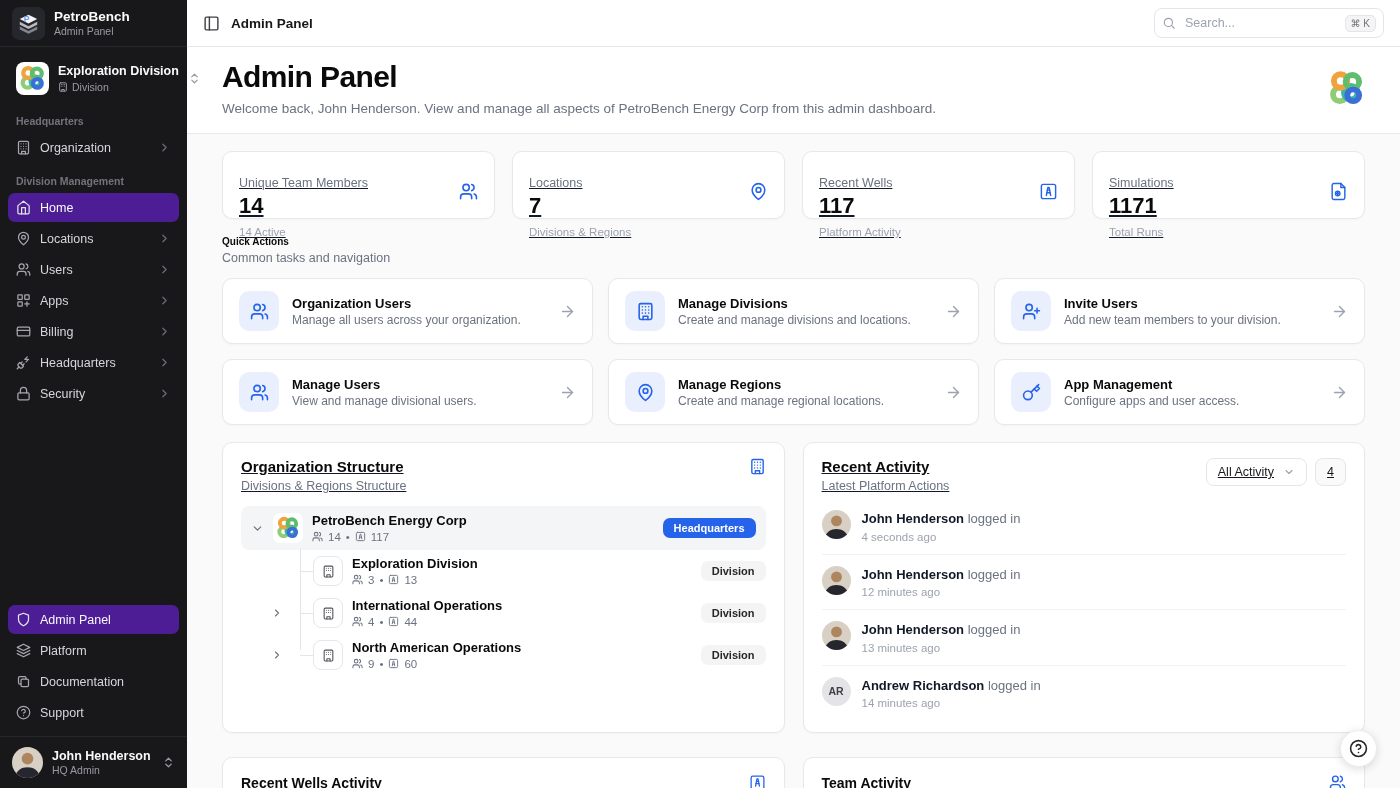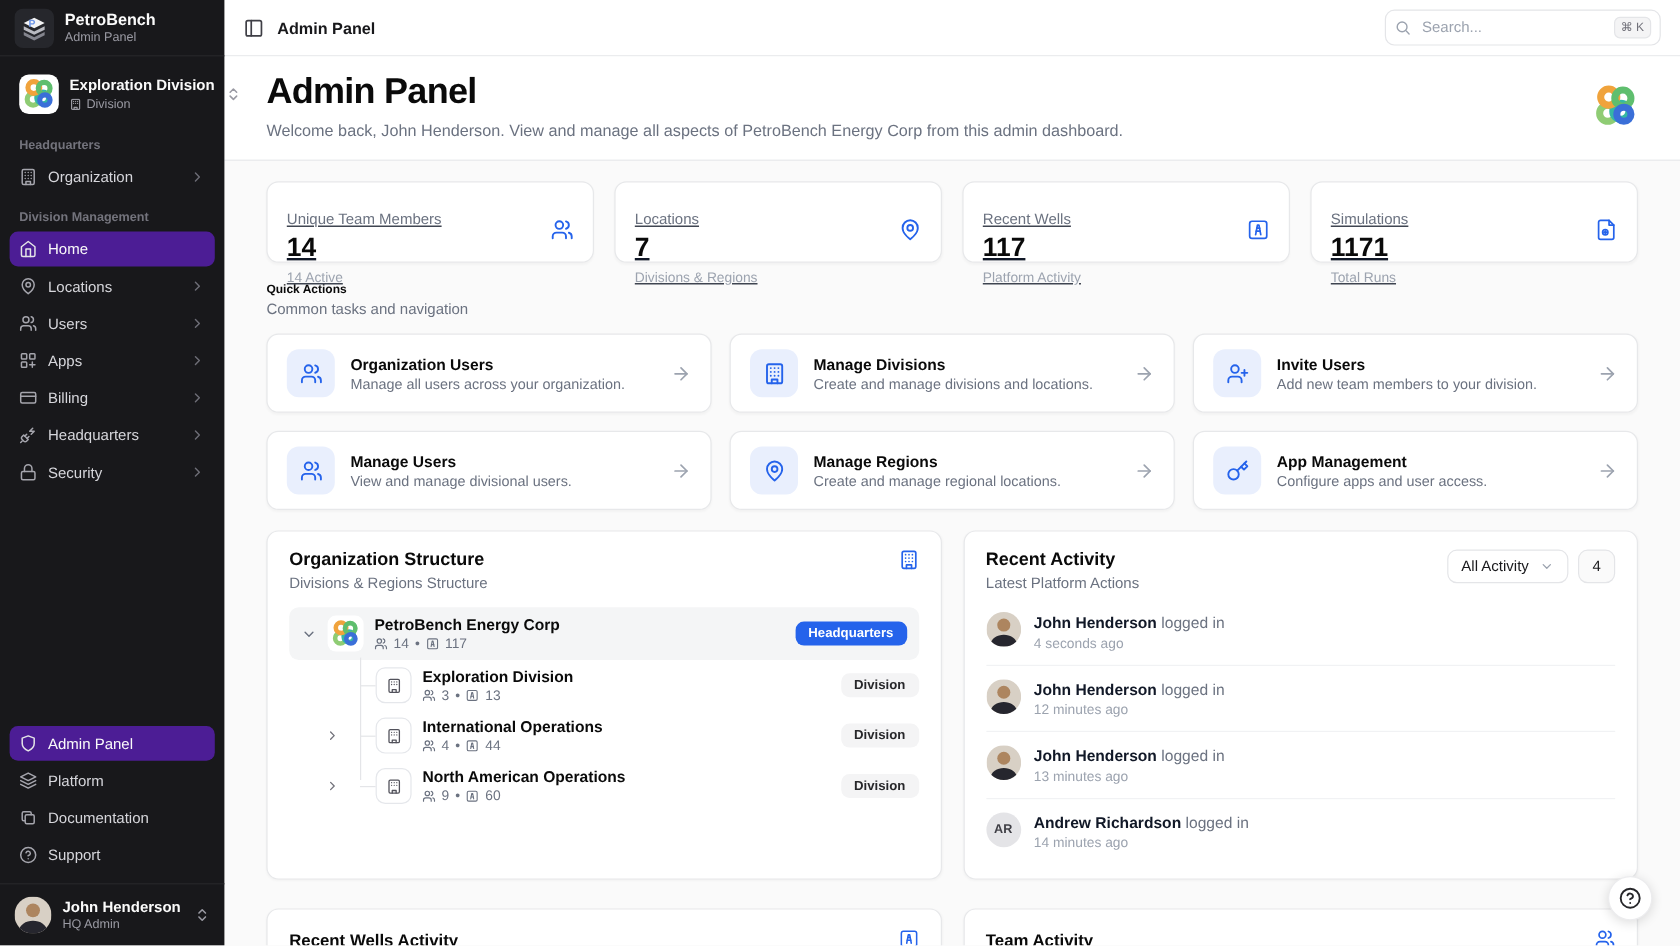--- a/index.html
+++ b/index.html
@@ -73,21 +73,21 @@
   .qa-grid { display:grid; grid-template-columns:repeat(3,1fr); gap:15px; }
   .qa-card { background:#fff; border:1px solid #e7e8ea; border-radius:10px; padding:11px 16px; height:66px; display:flex; align-items:center; gap:13px; cursor:pointer; box-shadow:0 1px 2px rgba(0,0,0,.03); }
   .qa-chip { width:40px; height:40px; border-radius:10px; background:#e9effd; color:#2563eb; display:flex; align-items:center; justify-content:center; flex:none; }
   .qa-text { flex:1; min-width:0; }
   .qa-card-title { font-size:13px; font-weight:700; color:#0a0a0a; }
   .qa-card-desc { font-size:12px; color:#6b7280; margin-top:2px; white-space:nowrap; overflow:hidden; text-overflow:ellipsis; }
   .qa-arrow { color:#9ca3af; flex:none; display:flex; }
 
   .bottom-grid { display:grid; grid-template-columns:1fr 1fr; gap:18px; margin-top:17px; }
   .panel-card { background:#fff; border:1px solid #e7e8ea; border-radius:10px; padding:15px 18px; height:291px; overflow:hidden; box-shadow:0 1px 2px rgba(0,0,0,.03); }
-  .panel-head { display:flex; align-items:flex-start; }
+  .panel-head { display:flex; align-items:flex-start;text-decoration:underline; }
   .panel-title { font-size:15px; font-weight:700; color:#0a0a0a; }
   .panel-sub { font-size:12.5px; color:#6b7280; margin-top:4px; }
   .panel-ic { margin-left:auto; color:#2563eb; display:flex; }
 
   
   .tree-root-row { margin-top:13px; background:#f4f5f6; border-radius:8px; padding:7px 10px; display:flex; align-items:center; gap:9px; cursor:pointer; }
   .tree-caret { color:#6b7280; display:flex; flex:none; cursor:pointer; }
   .tree-logo { width:30px; height:30px; border-radius:7px; background:#fff; padding:3px; flex:none; }
   .tree-name { font-size:13px; font-weight:700; color:#0a0a0a; line-height:1.3; }
   .tree-meta { display:flex; align-items:center; gap:5px; font-size:11.5px; color:#6b7280; margin-top:1px; }

